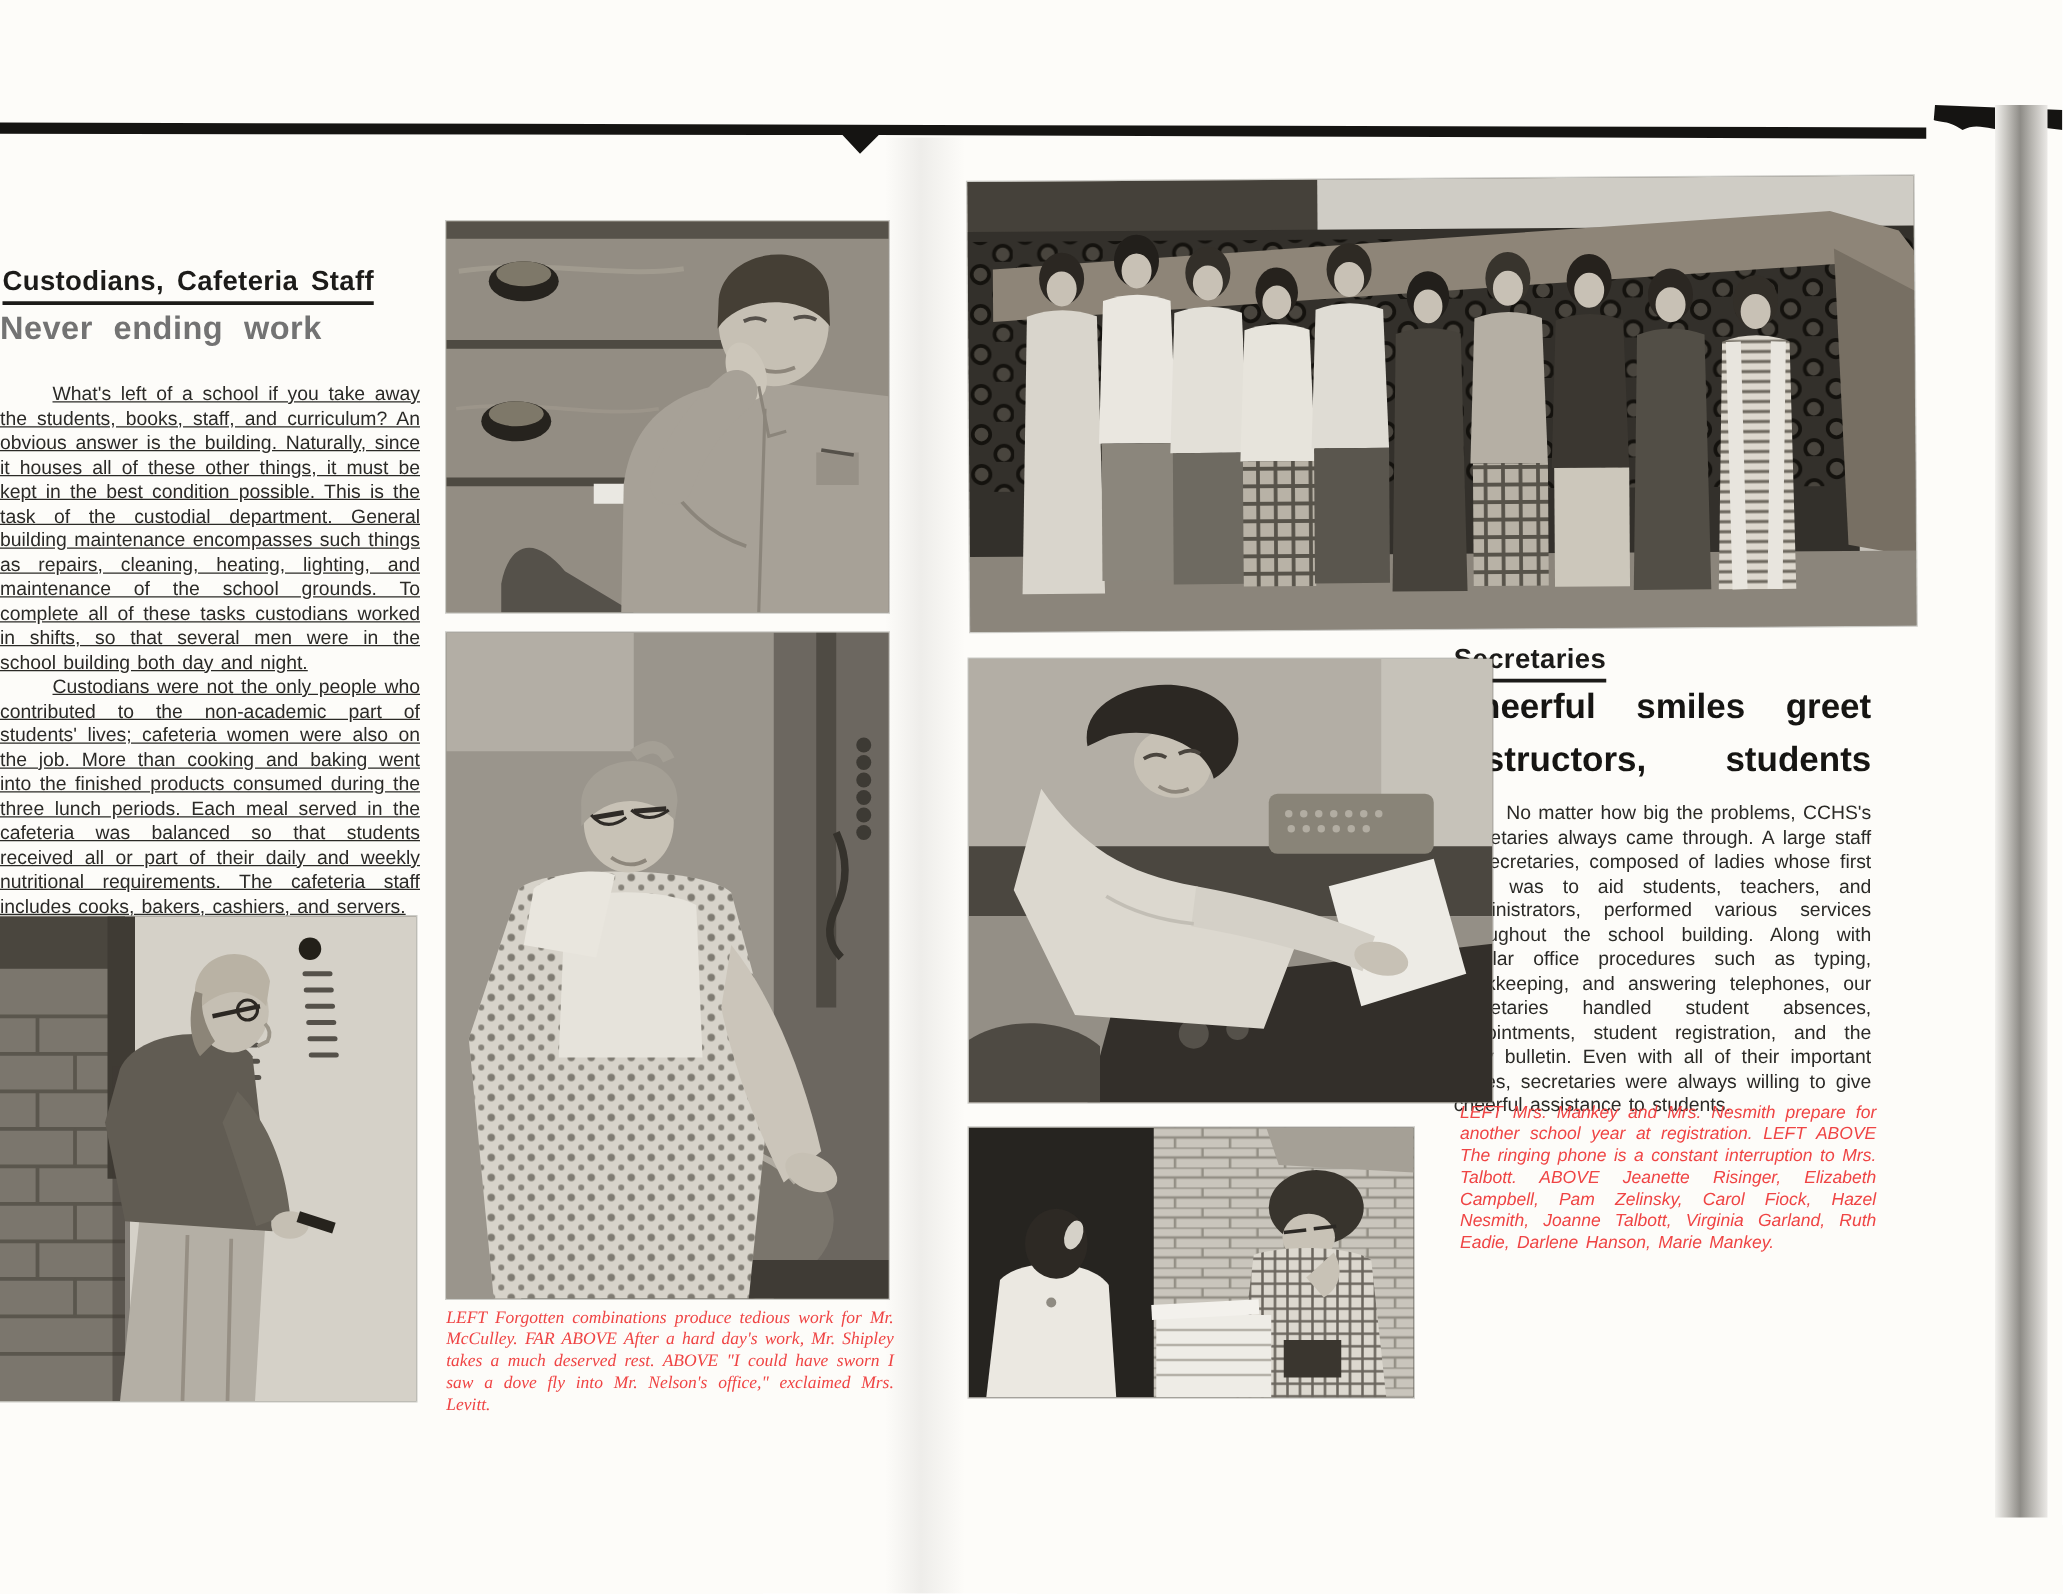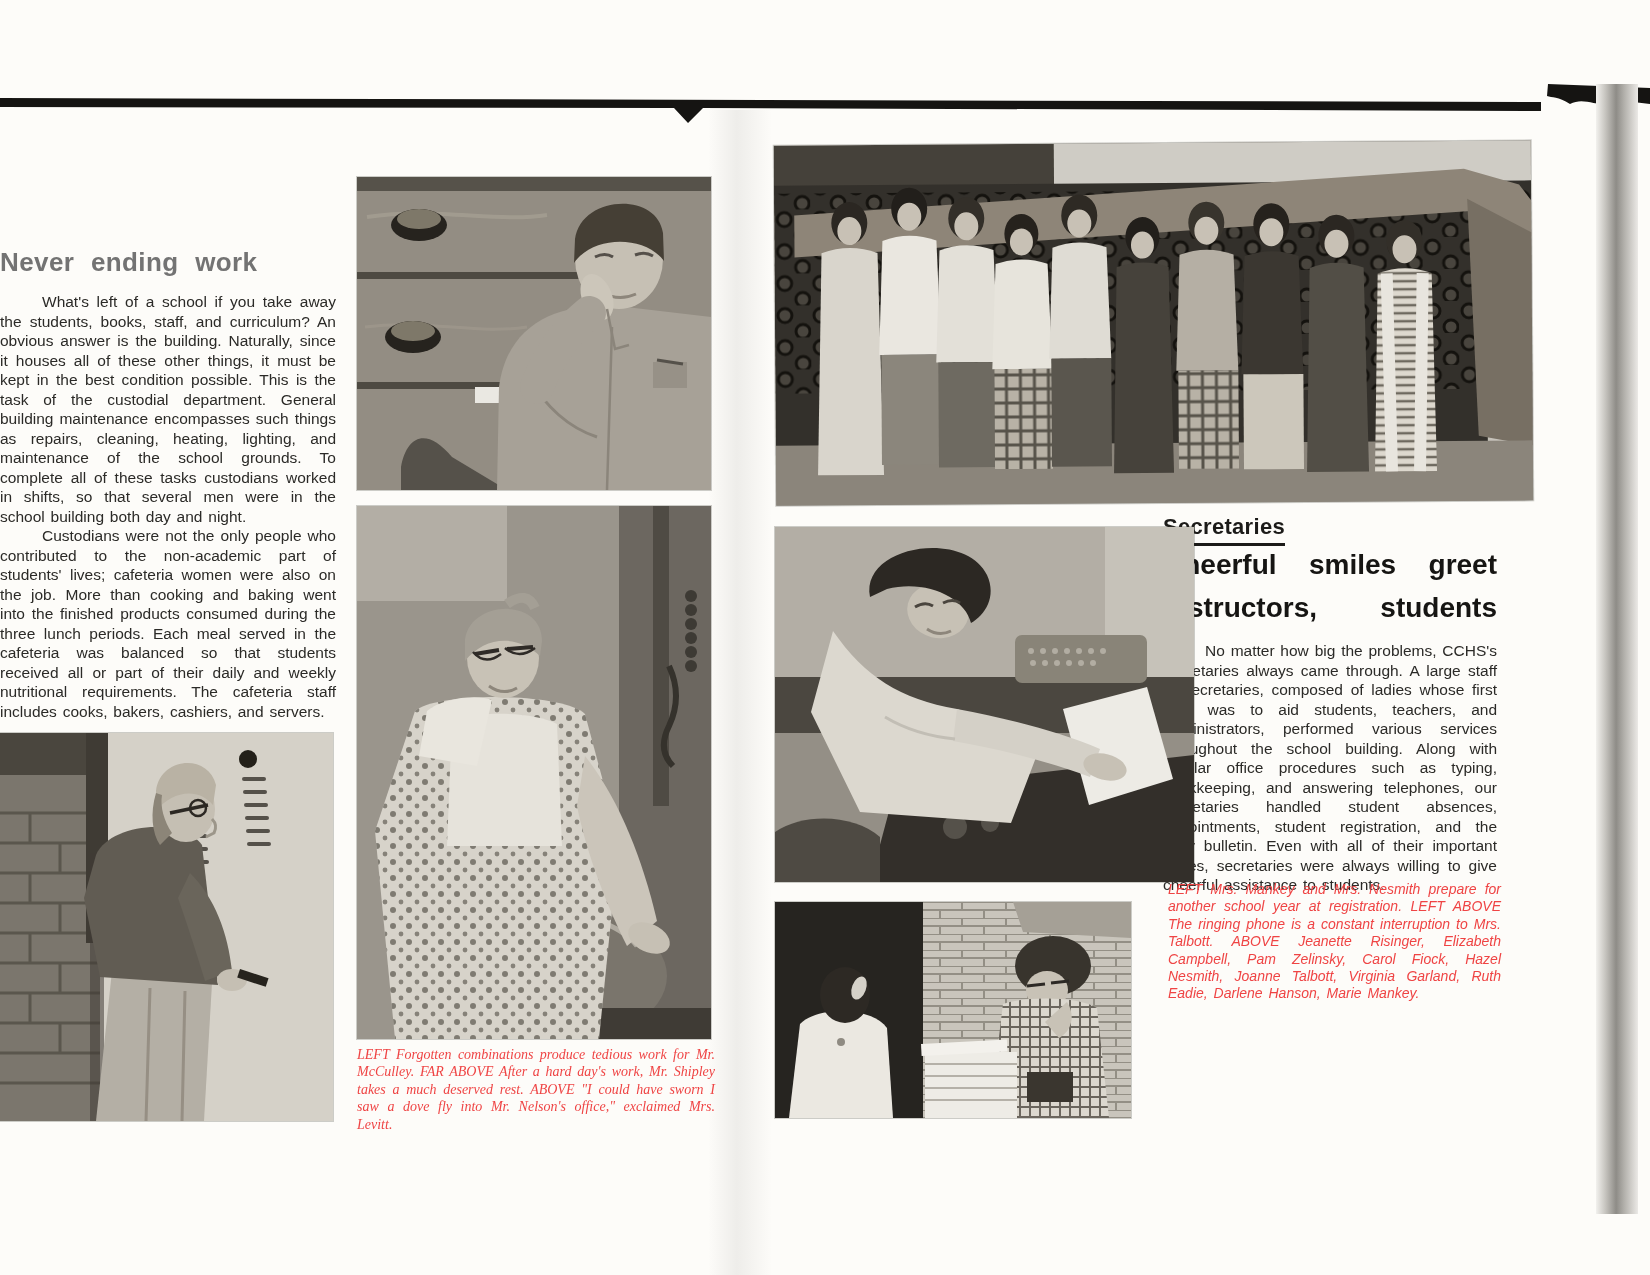--- a/index.html
+++ b/index.html
@@ -23,21 +23,21 @@
   .photo svg{display:block;width:100%;height:100%;}
   #ph-shipley{left:357px;top:177px;width:354px;height:313px;}
   #ph-cafeteria{left:357px;top:506px;width:354px;height:533px;}
   #ph-mcculley{left:0;top:733px;width:333px;height:388px;}
   #ph-group{left:775px;top:143px;width:757px;height:360px;transform:rotate(-.4deg);}
   #ph-typewriter{left:775px;top:527px;width:419px;height:355px;}
   #ph-registration{left:775px;top:902px;width:356px;height:216px;}
   
   #l-kicker{left:2px;top:212px;}
   #l-headline{left:0;top:247px;}
-  #l-body{left:0;top:292px;width:336px;}
+  #l-body{left:0;top:306px;width:336px;text-decoration:underline;}
   #l-caption{left:357px;top:1046px;width:358px;font-family:Liberation Serif, serif;}
   #r-kicker{left:1163px;top:514px;}
   #r-headline{left:1163px;top:543px;width:334px;}
   #r-body{left:1163px;top:641px;width:334px;}
   #r-caption{left:1168px;top:881px;width:333px;}
   
   #edge-shadow{left:1596px;top:84px;width:42px;height:1130px;
      background:linear-gradient(90deg,#f2f1ee 0%,#c7c5c0 22%,#8e8c87 48%,#b4b2ad 68%,#ebe9e6 100%);}
   #curl-line{left:1195px;top:162px;width:215px;height:2px;background:#d3d0ca;}
   #gutter{left:708px;top:110px;width:64px;height:1165px;
@@ -49,20 +49,23 @@
 <div id="scan">
 
   <svg class="abs" style="left:0;top:0;width:1650px;height:130px;" viewBox="0 0 1650 130">
     <path d="M0,98 L1541,102 L1541,111 L703,108 L688,123 L674,108 L0,107 Z" fill="#151412"></path>
     <path d="M1548,84 L1650,88 L1650,104 L1625,101 C1600,111 1586,95 1570,104 C1558,96 1552,98 1547,96 Z" fill="#151412"></path>
   </svg>
   <div class="abs" id="edge-shadow"></div>
   <div class="abs" id="curl-line"></div>
   <div class="abs" id="gutter"></div>
 
+  <div class="abs" id="l-kicker">
+    <span class="kicker">Custodians, Cafeteria Staff</span>
+  </div>
   <div class="abs headline" id="l-headline">Never ending work</div>
   <div class="abs bodycol" id="l-body">
     <p>What's left of a school if you take away the students, books, staff, and curriculum? An obvious answer is the building. Naturally, since it houses all of these other things, it must be kept in the best condition possible. This is the task of the custodial department. General building maintenance encompasses such things as repairs, cleaning, heating, lighting, and maintenance of the school grounds. To complete all of these tasks custodians worked in shifts, so that several men were in the school building both day and night.</p>
     <p>Custodians were not the only people who contributed to the non-academic part of students' lives; cafeteria women were also on the job. More than cooking and baking went into the finished products consumed during the three lunch periods. Each meal served in the cafeteria was balanced so that students received all or part of their daily and weekly nutritional requirements. The cafeteria staff includes cooks, bakers, cashiers, and servers.</p>
   </div>
   <div class="abs caption" id="l-caption">LEFT Forgotten combinations produce tedious work for Mr. McCulley. FAR ABOVE After a hard day's work, Mr. Shipley takes a much deserved rest. ABOVE "I could have sworn I saw a dove fly into Mr. Nelson's office," exclaimed Mrs. Levitt.</div>
 
   <div class="abs" id="r-kicker">
     <span class="kicker">Secretaries</span>
   </div>

